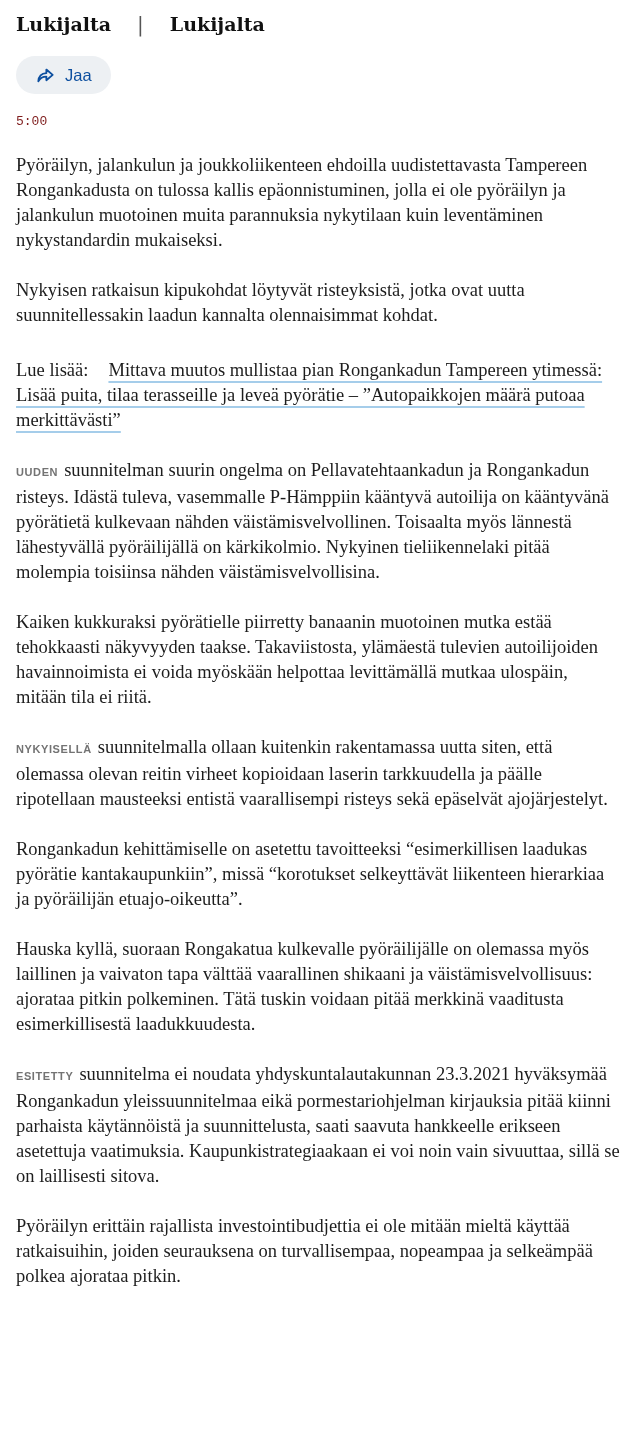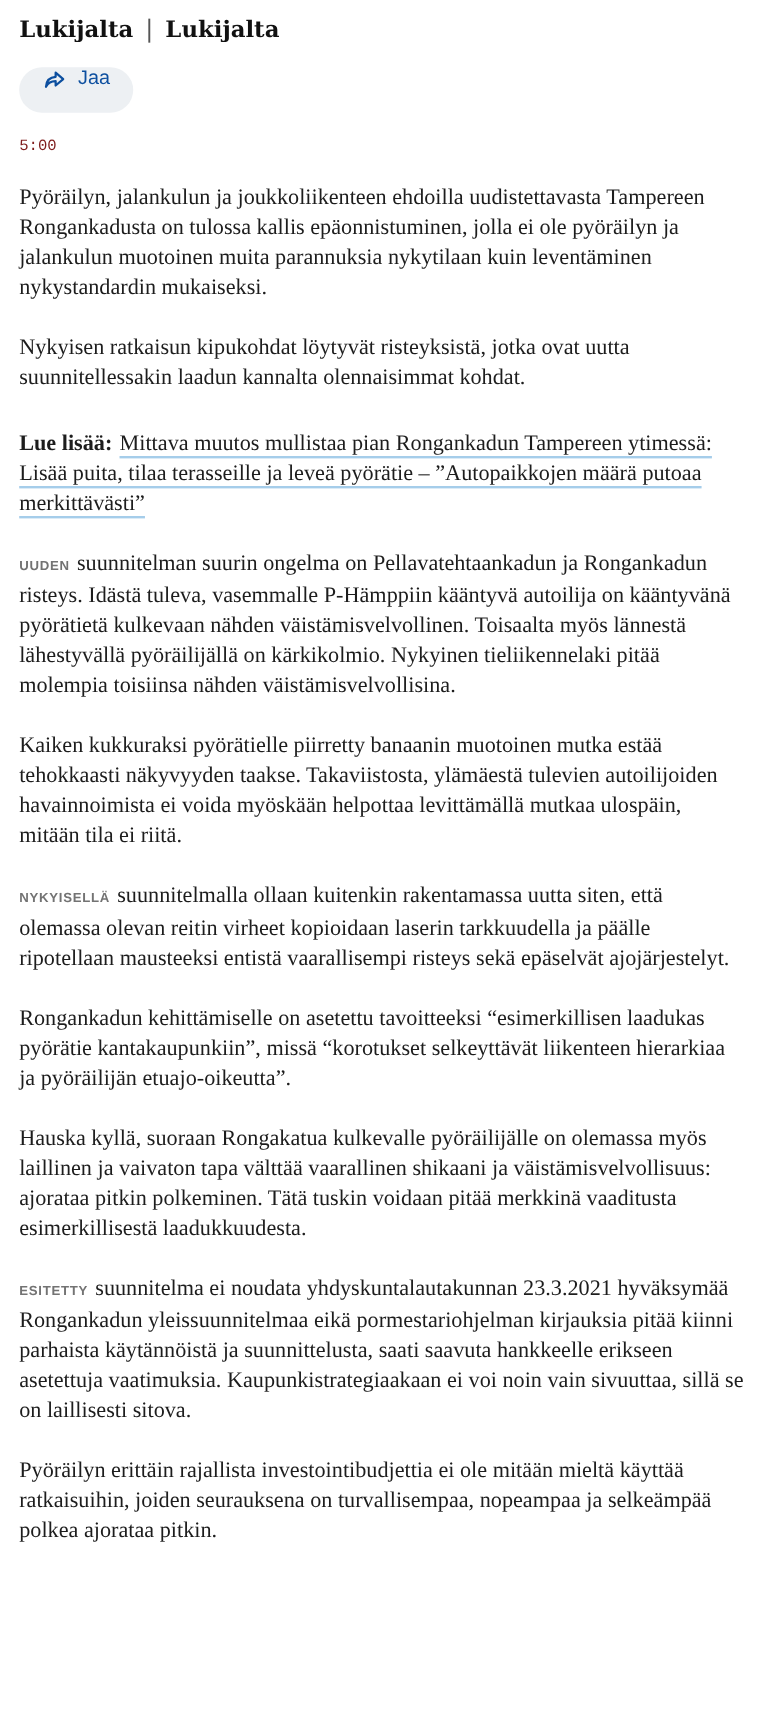--- a/index.html
+++ b/index.html
@@ -17,21 +17,21 @@
   }
 
   
   .kicker {
     font-family: "DejaVu Serif", serif;
     font-weight: bold;
     font-size: 19px;
     color: #111111;
     display: flex;
     align-items: baseline;
-    gap: 10px;
+    gap: 26px;
   }
   .kicker .sep {
     font-weight: normal;
     color: #555555;
     font-size: 20px;
   }
   .kicker a { text-decoration: none; color: inherit; cursor: pointer; }
 
   
   h1.headline {
@@ -45,21 +45,21 @@
   }
 
   
   .toolbar {
     margin-top: 20px;
     display: flex;
     gap: 12px;
   }
   .pill {
     display: inline-flex;
-    align-items: flex-start;
+    align-items: center;
     gap: 9px;
     height: 38px;
     padding: 0 19px;
     border: none;
     border-radius: 19px;
     background: #edf0f3;
     color: #0d4f9f;
     font-family: "Liberation Sans", sans-serif;
     font-size: 16.5px;
     cursor: pointer;
@@ -85,22 +85,22 @@
   .para-lead {
     font-family: "Liberation Sans", sans-serif;
     font-weight: bold;
     font-size: 11px;
     letter-spacing: 0.6px;
     margin-right: 6px;
     color: #737373;
   }
   .read-more { margin: 30px 0; }
   .read-more .rm-label {
-    font-weight: bold;
-    margin-right: 6px;
+    font-weight: normal;
+    margin-right: 20px;
   }
   .read-more a.rm-link {
     color: #1d1d1d;
     cursor: pointer;
     text-decoration: underline;
     text-decoration-color: #a5cdea;
     text-decoration-thickness: 2px;
     text-underline-offset: 4.5px;
   }
 </style>

